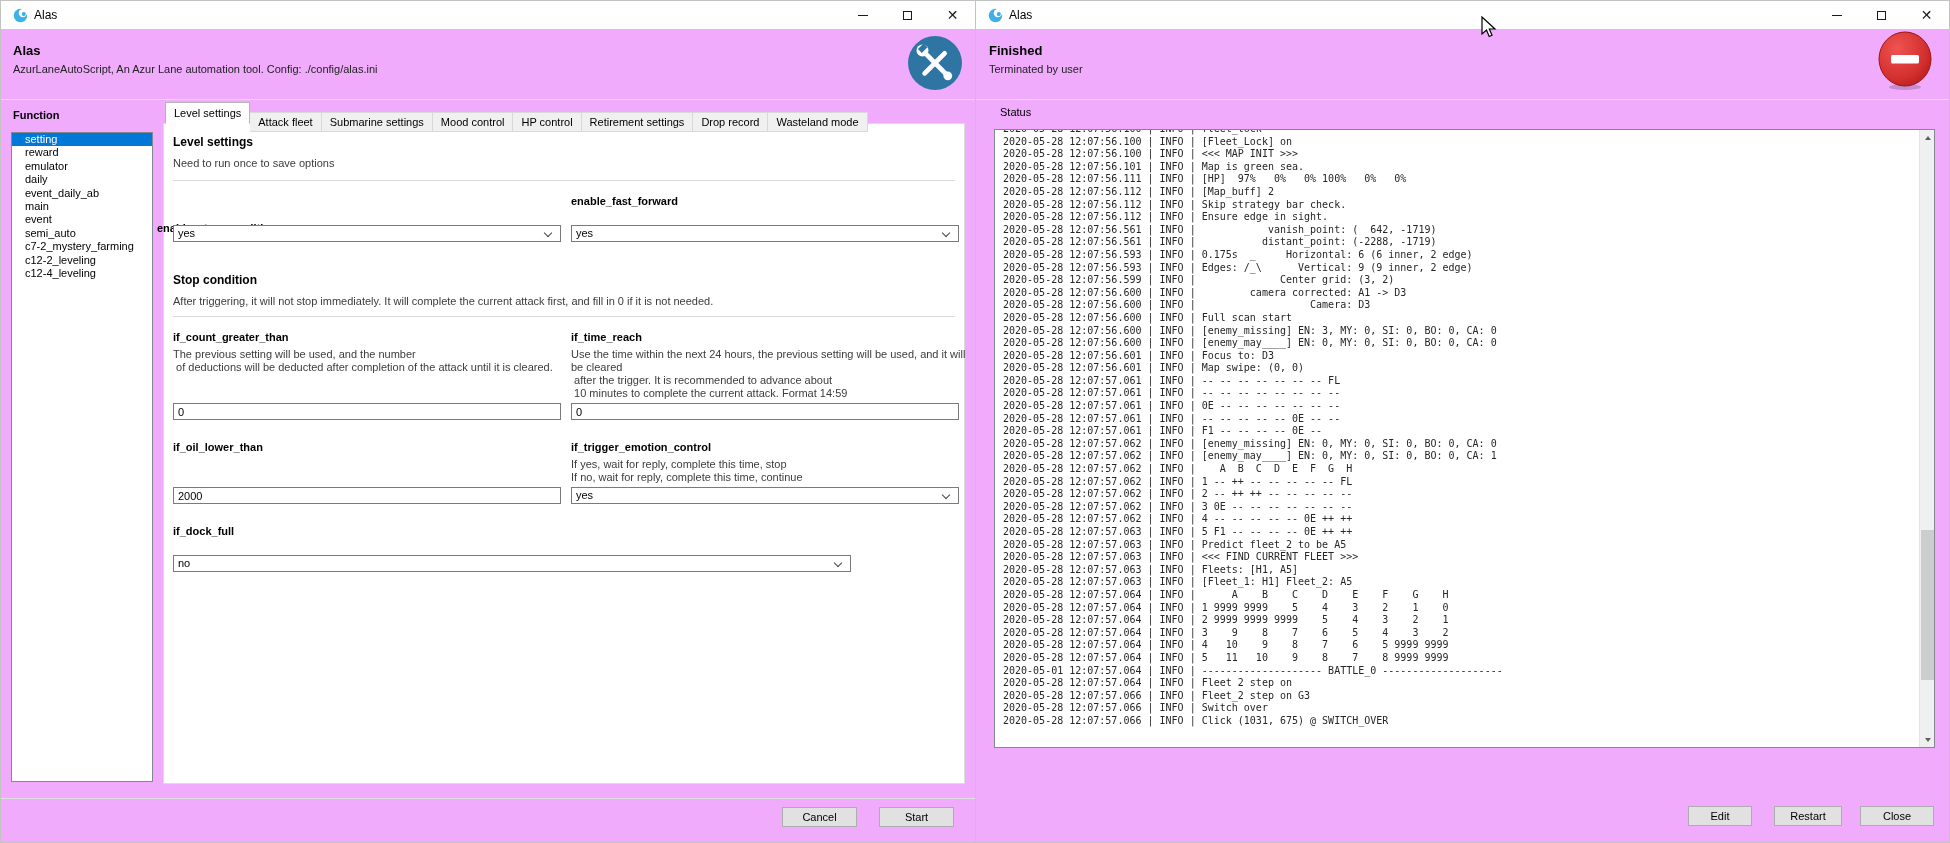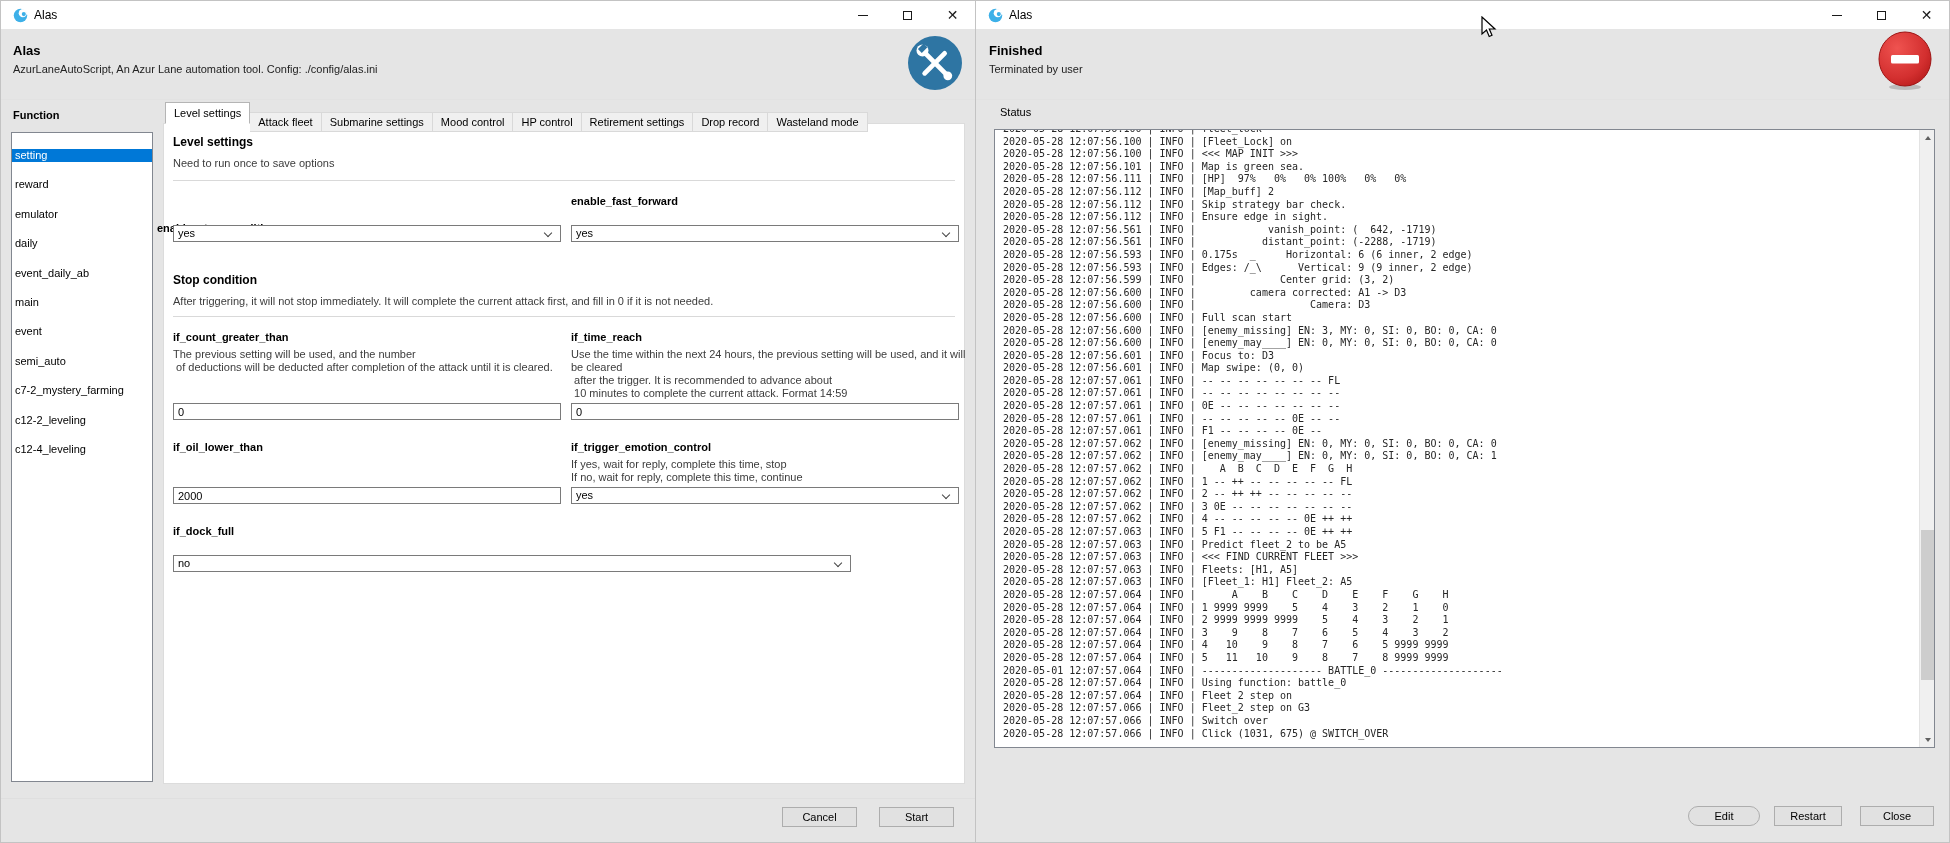--- a/index.html
+++ b/index.html
@@ -1,20 +1,20 @@
 <!DOCTYPE html>
 <html><head>
 <meta charset="utf-8">
 <style>
   * { margin:0; padding:0; box-sizing:border-box; }
   html,body { width:1950px; height:843px; background:#999; }
   body { font-family:"Liberation Sans", sans-serif; }
   #app { position:relative; width:1950px; height:843px; background:#fff; overflow:hidden; }
 
-  .window { position:absolute; top:0; height:843px; background:#e5e5e5; border:1px solid #c3c3c3; }
+  .window { position:absolute; top:0; height:843px; background:#f0abfc; border:1px solid #c3c3c3; }
   #win-left  { left:0;   width:976px; }
   #win-right { left:975px; width:975px; }
 
   
   .titlebar { position:absolute; left:0; top:0; right:0; height:28px; background:#fff; }
   .tb-icon { position:absolute; left:12px; top:7px; width:15px; height:15px; }
   .tb-title { position:absolute; left:33px; top:7px; font-size:12px; color:#000; }
   .tb-btns { position:absolute; right:0; top:0; height:28px; display:flex; }
   .tb-btn { width:45px; height:28px; display:flex; align-items:center; justify-content:center; color:#1a1a1a; }
   .glyph-min { width:10px; height:1px; background:#1a1a1a; display:block; }
@@ -26,21 +26,21 @@
   .hdr-sub   { position:absolute; left:12px; top:62px; font-size:11px; color:#222; }
   .hdr-sep   { position:absolute; left:0; right:0; top:98px; height:1px; background:#e2e2e2; }
 
   
   .tools-badge { position:absolute; left:906px; top:34px; width:56px; height:56px; }
   .stop-badge  { position:absolute; left:1876px; top:31px; width:58px; height:60px; }
 
   
   .side-label { position:absolute; left:12px; top:108px; font-size:11px; font-weight:700; color:#000; }
   .listbox { position:absolute; left:10px; top:131px; width:142px; height:650px; background:#fff; border:1px solid #828790; overflow:hidden; }
-  .list-item { height:13.4px; line-height:13.4px; font-size:11px; color:#000; padding-left:3px; white-space:nowrap;margin-top:16px; }
+  .list-item { height:13.4px; line-height:13.4px; font-size:11px; color:#000; padding-left:13px; white-space:nowrap; }
   .list-item.selected { background:#0078d7; color:#fff; }
 
   
   .tabstrip { position:absolute; left:164px; top:101px; height:22px; display:flex; z-index:3; }
   .tab { height:20px; margin-top:10px; line-height:19px; padding:0 8px; font-size:11px; color:#000;
          background:#f0f0f0; border:1px solid #d9d9d9; border-left:none; }
   .tab:first-child { border-left:1px solid #d9d9d9; }
   .tab.active { background:#fff; border:1px solid #b5b5b5; border-bottom:1px solid #fff; height:22px; margin-top:0; line-height:21px; }
 
   
@@ -343,42 +343,41 @@
         <div class="log-line">2020-05-28 12:07:57.064 | INFO | 2 9999 9999 9999    5    4    3    2    1</div>
 
         <div class="log-line">2020-05-28 12:07:57.064 | INFO | 3    9    8    7    6    5    4    3    2</div>
 
         <div class="log-line">2020-05-28 12:07:57.064 | INFO | 4   10    9    8    7    6    5 9999 9999</div>
 
         <div class="log-line">2020-05-28 12:07:57.064 | INFO | 5   11   10    9    8    7    8 9999 9999</div>
 
         <div class="log-line">2020-05-01 12:07:57.064 | INFO | -------------------- BATTLE_0 --------------------</div>
 
-        <div class="log-line">2020-05-28 12:07:57.064 | INFO | Using function: battle_0</div>
 
         <div class="log-line">2020-05-28 12:07:57.064 | INFO | Fleet 2 step on</div>
 
         <div class="log-line">2020-05-28 12:07:57.066 | INFO | Fleet_2 step on G3</div>
 
         <div class="log-line">2020-05-28 12:07:57.066 | INFO | Switch over</div>
 
         <div class="log-line">2020-05-28 12:07:57.066 | INFO | Click (1031, 675) @ SWITCH_OVER</div>
       </div>
     <div class="vscroll">
       <div class="sb-btn sb-up">
           <i class="tri-up"></i>
         </div>
       <div class="sb-thumb"></div>
       <div class="sb-btn sb-down">
           <i class="tri-down"></i>
         </div>
     </div>
   </div>
 
-  <div class="btn" style="left:1688px; width:72px;border-radius:10px;">Edit</div>
+  <div class="btn" style="left:1688px; width:64px;">Edit</div>
   <div class="btn" style="left:1774px; width:68px;">Restart</div>
   <div class="btn" style="left:1860px; width:74px;">Close</div>
 
   <svg class="cursor" width="18" height="24" viewBox="0 0 18 24">
     <path d="M2,1 L2,18 L6.5,14 L9.2,20.5 L12,19.2 L9.3,13 L15,13 Z" fill="#ffffff" stroke="#000000" stroke-width="1.2"></path>
   </svg>
 
 </div>
 
 </body></html>

